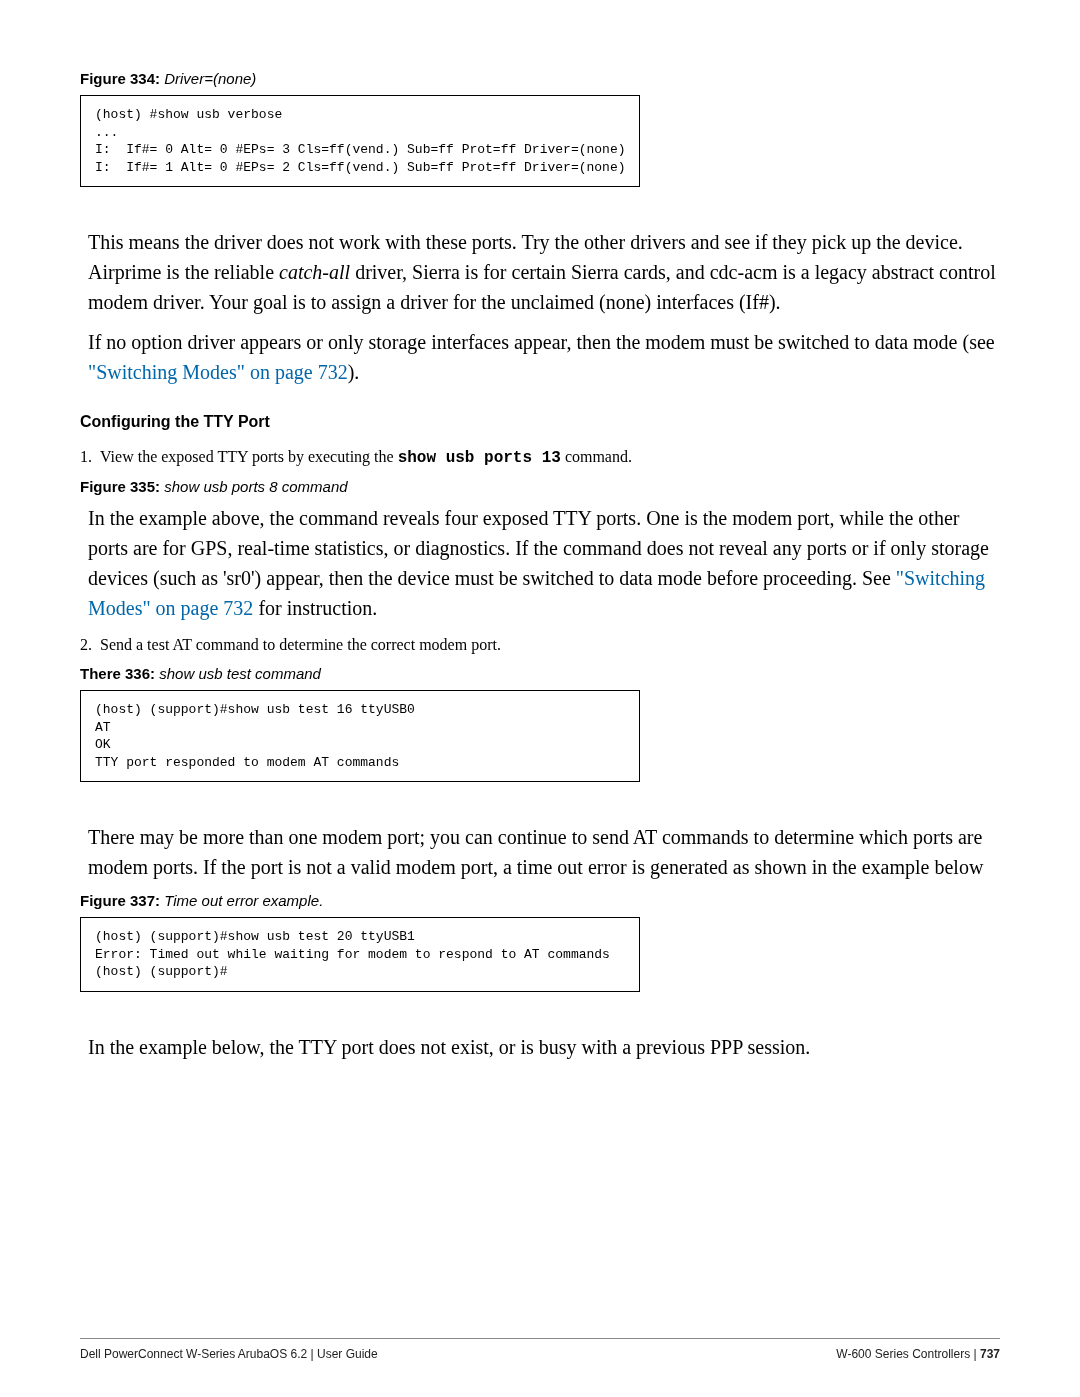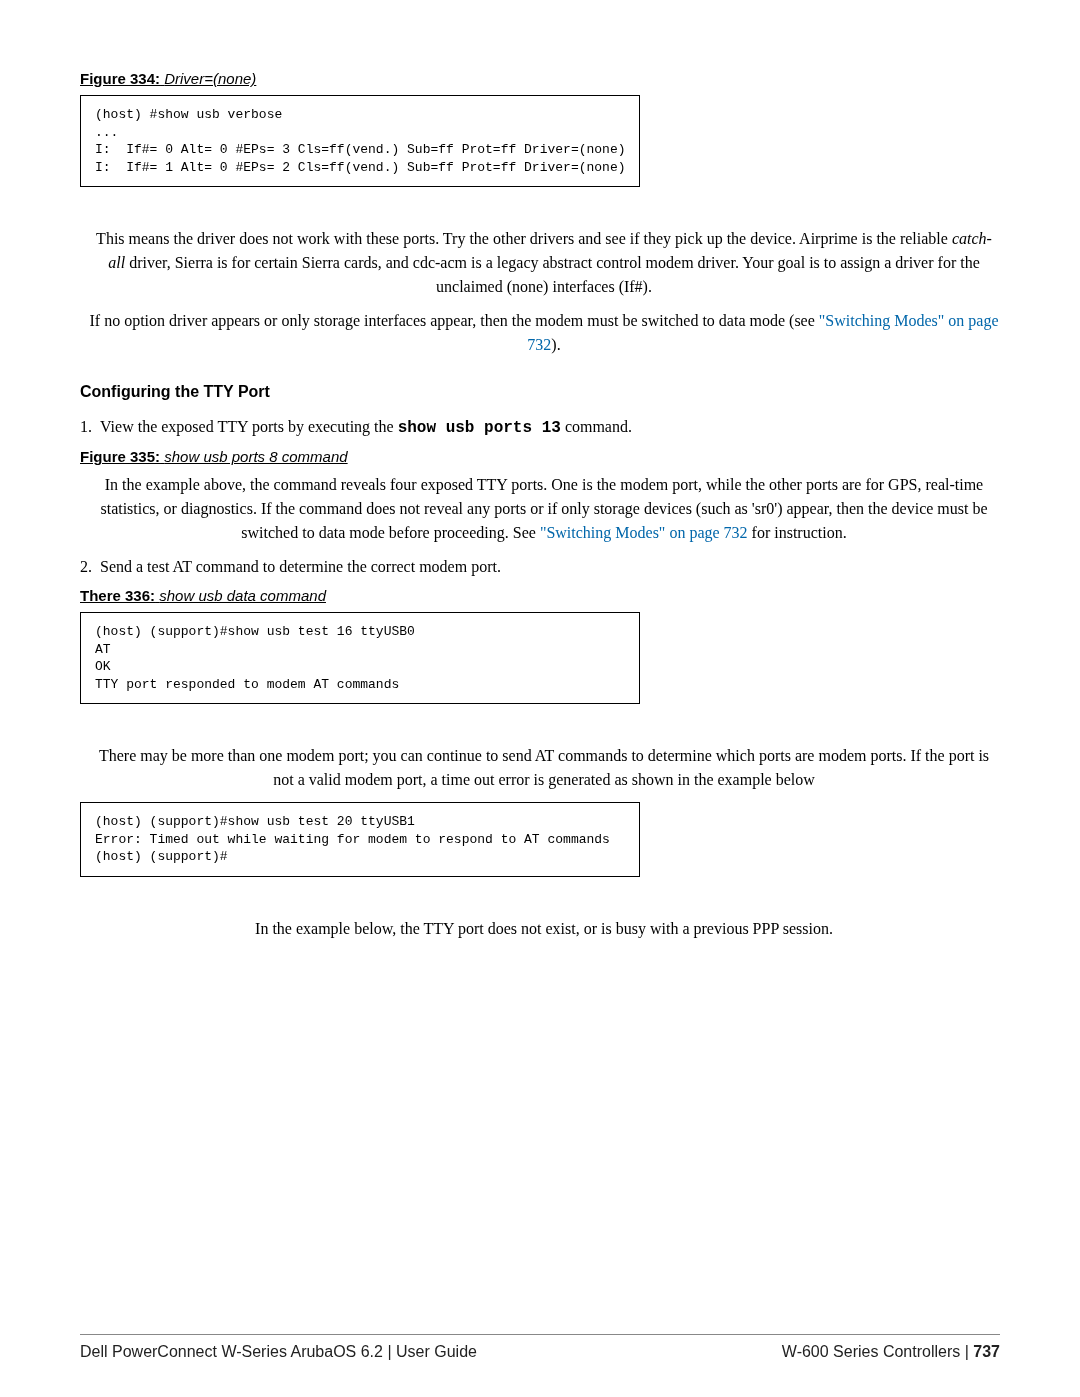--- a/index.html
+++ b/index.html
@@ -1,30 +1,30 @@
 <!DOCTYPE html>
 <html><head>
 <meta charset="utf-8">
 <style>
   * { box-sizing: border-box; margin: 0; padding: 0; }
   html, body { width: 1080px; height: 1397px; background: #fff; font-family: Georgia, 'Times New Roman', serif; color: #000; }
   .page { padding: 70px 80px 40px 80px; position: relative; height: 1397px; }
-  .fig-caption { font-family: Arial, Helvetica, sans-serif; font-size: 15px; margin-bottom: 8px; text-decoration: underline; }
+  .fig-caption { font-family: Arial, Helvetica, sans-serif; font-size: 15px; margin-bottom: 8px; }
   .fig-caption .fig-num { font-weight: bold; font-style: normal; }
   .fig-caption .fig-title { font-style: italic; font-weight: normal; }
   .code-box { border: 1px solid #000; padding: 10px 14px; font-family: 'Courier New', monospace; font-size: 13px; line-height: 1.35; white-space: pre; width: 560px; margin-bottom: 40px; }
-  .body-text { font-size: 16px; line-height: 1.5; margin-left: 8px; margin-bottom: 10px; text-align: center; }
+  .body-text { font-size: 20px; line-height: 1.5; margin-left: 8px; margin-bottom: 10px; }
   .section-heading { font-family: Arial, Helvetica, sans-serif; font-size: 16px; font-weight: bold; margin-top: 26px; margin-bottom: 14px; }
   .list-item { display: flex; font-size: 16px; line-height: 1.5; margin-bottom: 8px; }
   .list-item .num { width: 20px; flex-shrink: 0; }
   .list-item .txt { flex: 1; }
   .mono-inline { font-family: 'Courier New', monospace; font-weight: bold; }
   .italic { font-style: italic; }
   a.doc-link { color: #0066aa; text-decoration: none; }
-  .footer { position: absolute; bottom: 36px; left: 80px; right: 80px; border-top: 1px solid #888; padding-top: 8px; font-family: Arial, Helvetica, sans-serif; font-size: 16px; display: flex; justify-content: space-between; color: #222; }
+  .footer { position: absolute; bottom: 36px; left: 80px; right: 80px; border-top: 1px solid #888; padding-top: 8px; font-family: Arial, Helvetica, sans-serif; font-size: 12px; display: flex; justify-content: space-between; color: #222; }
   .footer .right .pnum { font-weight: bold; }
 </style>
 </head>
 <body>
 
 <div class="page">
 
   <div class="fig-caption">
     <span class="fig-num">Figure 334:</span>
     <span> </span>
@@ -63,29 +63,34 @@
   </p>
 
   <div class="list-item">
     <div class="num">2.</div>
     <div class="txt">Send a test AT command to determine the correct modem port.</div>
   </div>
 
   <div class="fig-caption">
     <span class="fig-num">There 336:</span>
     <span> </span>
-    <span class="fig-title">show usb data command</span>
+    <span class="fig-title">show usb test command</span>
   </div>
   <div class="code-box">(host) (support)#show usb test 16 ttyUSB0
 AT
 OK
 TTY port responded to modem AT commands</div>
 
   <p class="body-text">There may be more than one modem port; you can continue to send AT commands to determine which ports are modem ports. If the port is not a valid modem port, a time out error is generated as shown in the example below</p>
 
+  <div class="fig-caption">
+    <span class="fig-num">Figure 337:</span>
+    <span> </span>
+    <span class="fig-title">Time out error example.</span>
+  </div>
   <div class="code-box">(host) (support)#show usb test 20 ttyUSB1
 Error: Timed out while waiting for modem to respond to AT commands
 (host) (support)#</div>
 
   <p class="body-text">In the example below, the TTY port does not exist, or is busy with a previous PPP session.</p>
 
   <div class="footer">
     <div class="left">Dell PowerConnect W-Series ArubaOS 6.2  |  User Guide</div>
     <div class="right">
       <span>W-600 Series  Controllers</span><span> | </span><span class="pnum">737</span>

